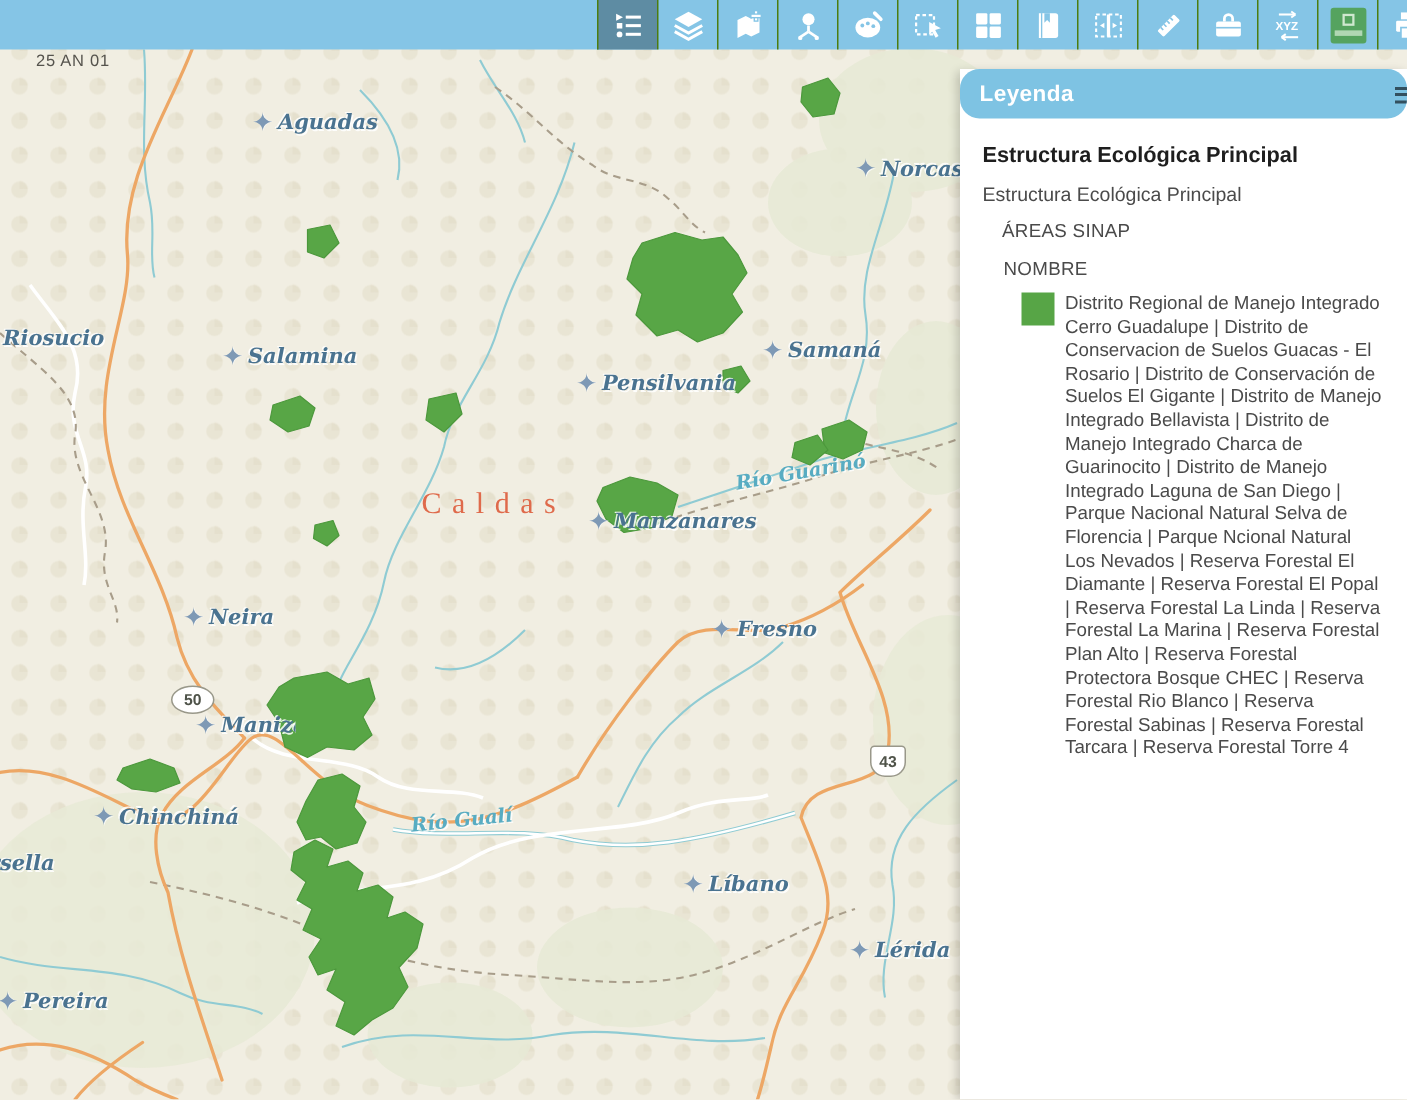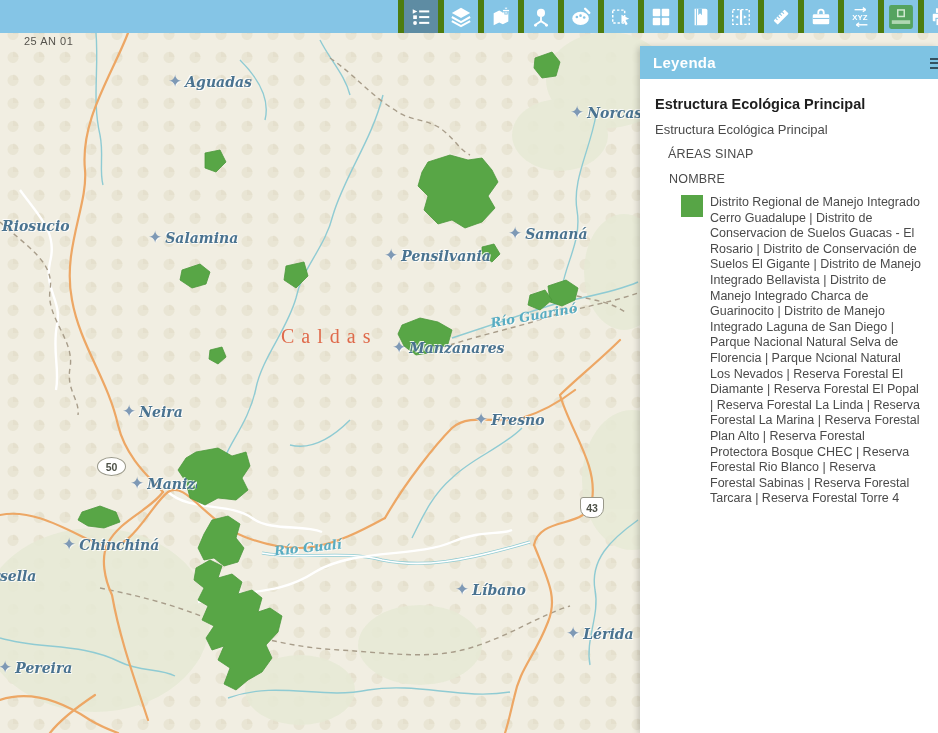--- a/index.html
+++ b/index.html
@@ -25,29 +25,29 @@
   .reserve-label{position:absolute;z-index:10;width:170px;text-align:center;font-size:12px;line-height:15px;
     color:#7C8C6E;letter-spacing:.6px;white-space:pre-line;}
   .shield{position:absolute;z-index:11;background:#fff;border:1px solid #99988A;color:#4E5248;
     display:flex;align-items:center;justify-content:center;font-size:10.5px;font-weight:bold;}
   .shield.oval{width:27px;height:17px;border-radius:50%;}
   .shield.badge{width:22px;height:19px;border-radius:3px 3px 10px 10px;}
 
   
   #toolbar{position:absolute;top:0;left:0;width:938px;height:33px;background:#85C5E6;z-index:60;}
   .tb-group{position:absolute;left:398px;top:0;height:33px;display:flex;}
-  .tb-btn{width:40px;height:33px;background:transparent;border:none;border-left:6px solid #4d7c0f;
+  .tb-btn{width:40px;height:33px;background:transparent;border:none;border-left:1px solid #4d7c0f;
     display:flex;align-items:center;justify-content:center;padding:0;cursor:pointer;flex:none;}
   .tb-btn.active{background:#5E8CA3;}
   .tb-btn svg{display:block;}
 
   
   #legend-panel{position:absolute;left:640px;top:46px;width:298px;height:687px;background:#fff;z-index:50;
     box-shadow:-2px 1px 6px rgba(0,0,0,0.18);}
-  .panel-header{height:33px;background:#7EC3E3;display:flex;align-items:center;position:relative;overflow:hidden;}
+  .panel-header{height:33px;background:#7EC3E3;display:flex;align-items:center;position:relative;overflow:hidden;border-radius:13px;}
   .panel-header .ph-title{color:#fff;font-weight:bold;font-size:15px;padding-left:13px;letter-spacing:.3px;}
   .menu-dots{position:absolute;right:-8px;top:9px;width:16px;}
   .menu-dots i{display:block;height:2px;background:#33505F;margin:2.5px 0;}
   .panel-body{padding:17px 14px 0 15px;color:#4A4A4A;}
   .panel-body h3{margin:0 0 10px 0;font-size:14.5px;color:#1e1e1e;font-weight:bold;}
   .layer-sub{font-size:13px;margin:0 0 10px 0;}
   .group-label{font-size:12.5px;margin:0 0 11px 13px;letter-spacing:.2px;}
   .field-label{font-size:12.5px;margin:0 0 9px 14px;letter-spacing:.2px;}
   .legend-item{display:flex;gap:7px;margin-left:26px;}
   .swatch{width:22px;height:22px;background:#57A546;flex:none;}
@@ -188,21 +188,21 @@
       </div>
     <div class="city" style="left:-32px;top:568px">
       <span class="cname">Marsella</span>
       </div>
 
     <div class="dept" style="left:281px;top:325px">Caldas</div>
 
     <div class="river-label" style="left:490px;top:308px;transform:rotate(-10deg)">Río Guarinó</div>
     <div class="river-label" style="left:274px;top:540px;transform:rotate(-6deg)">Río Gualí</div>
 
-    <div class="shield oval" style="left:97px;top:457px">
+    <div class="shield oval" style="left:114px;top:457px">
       <span>50</span>
       </div>
     <div class="shield badge" style="left:580px;top:497px">
       <span>43</span>
       </div>
 
   </div>
 
   <div id="toolbar">
     <div class="tb-group">

